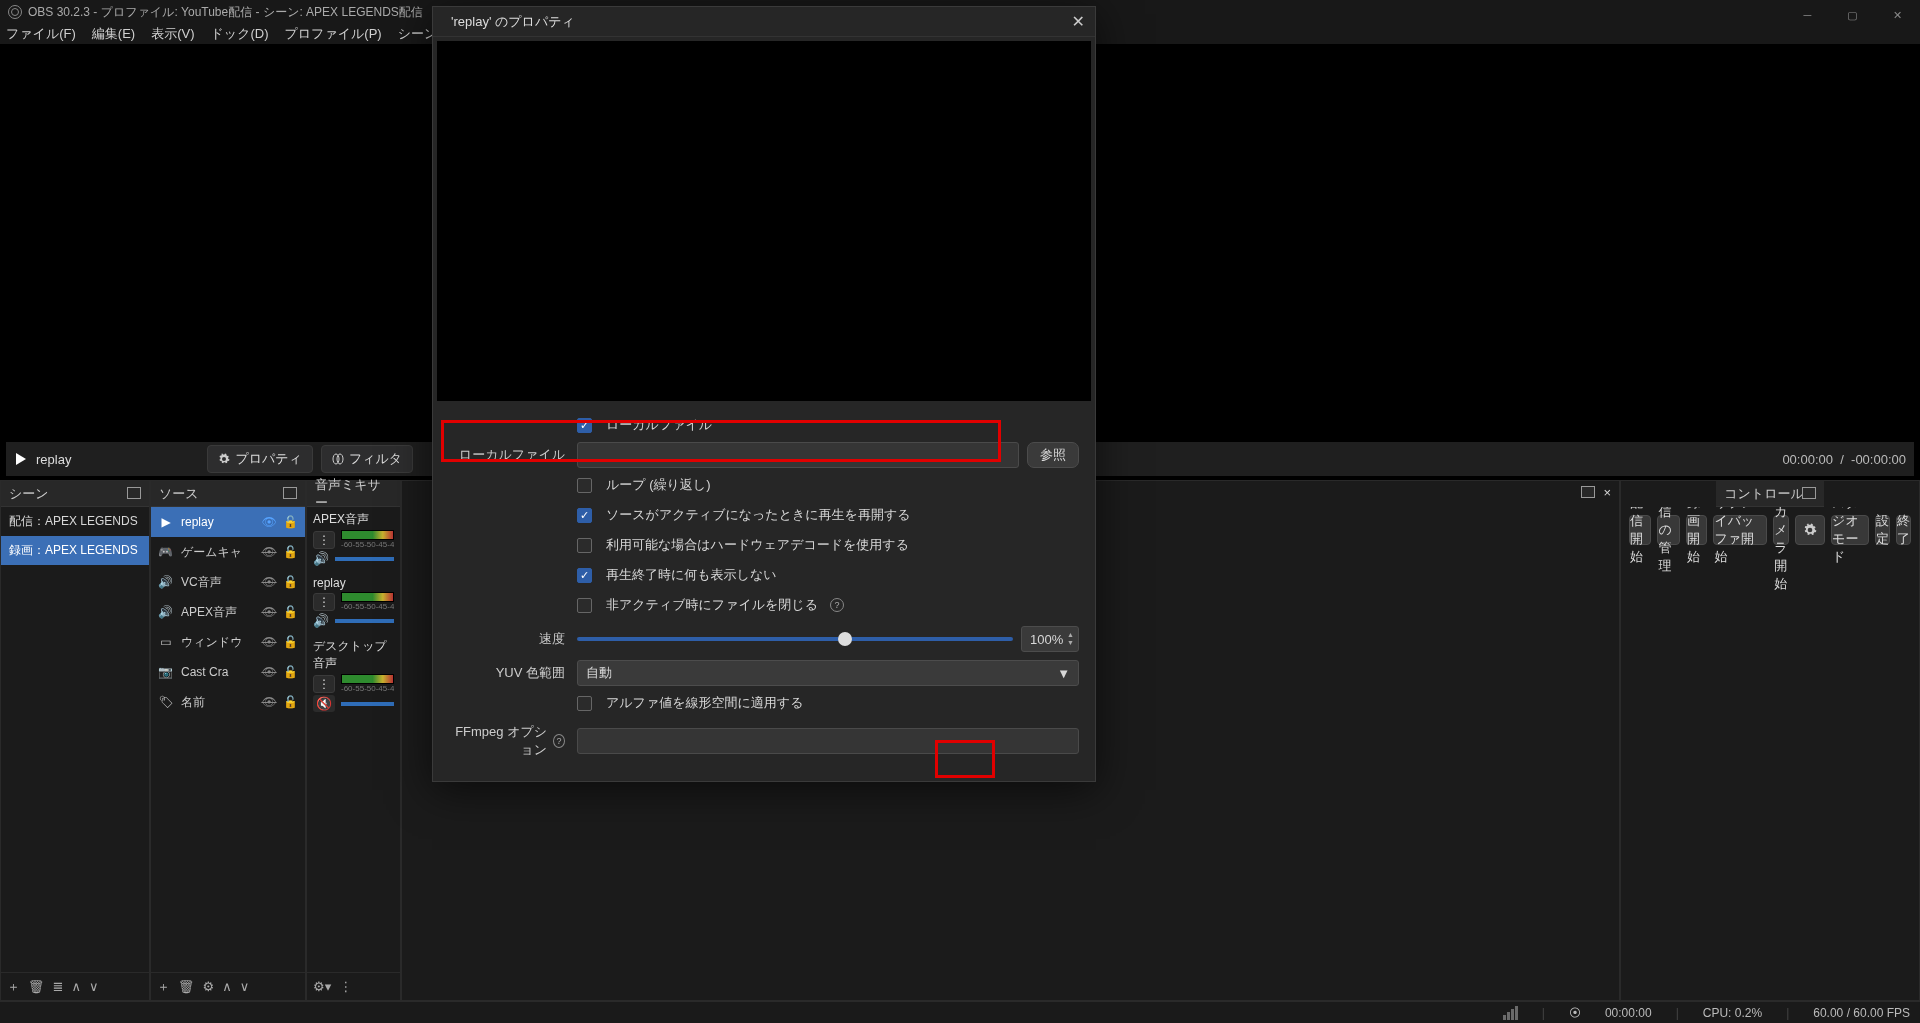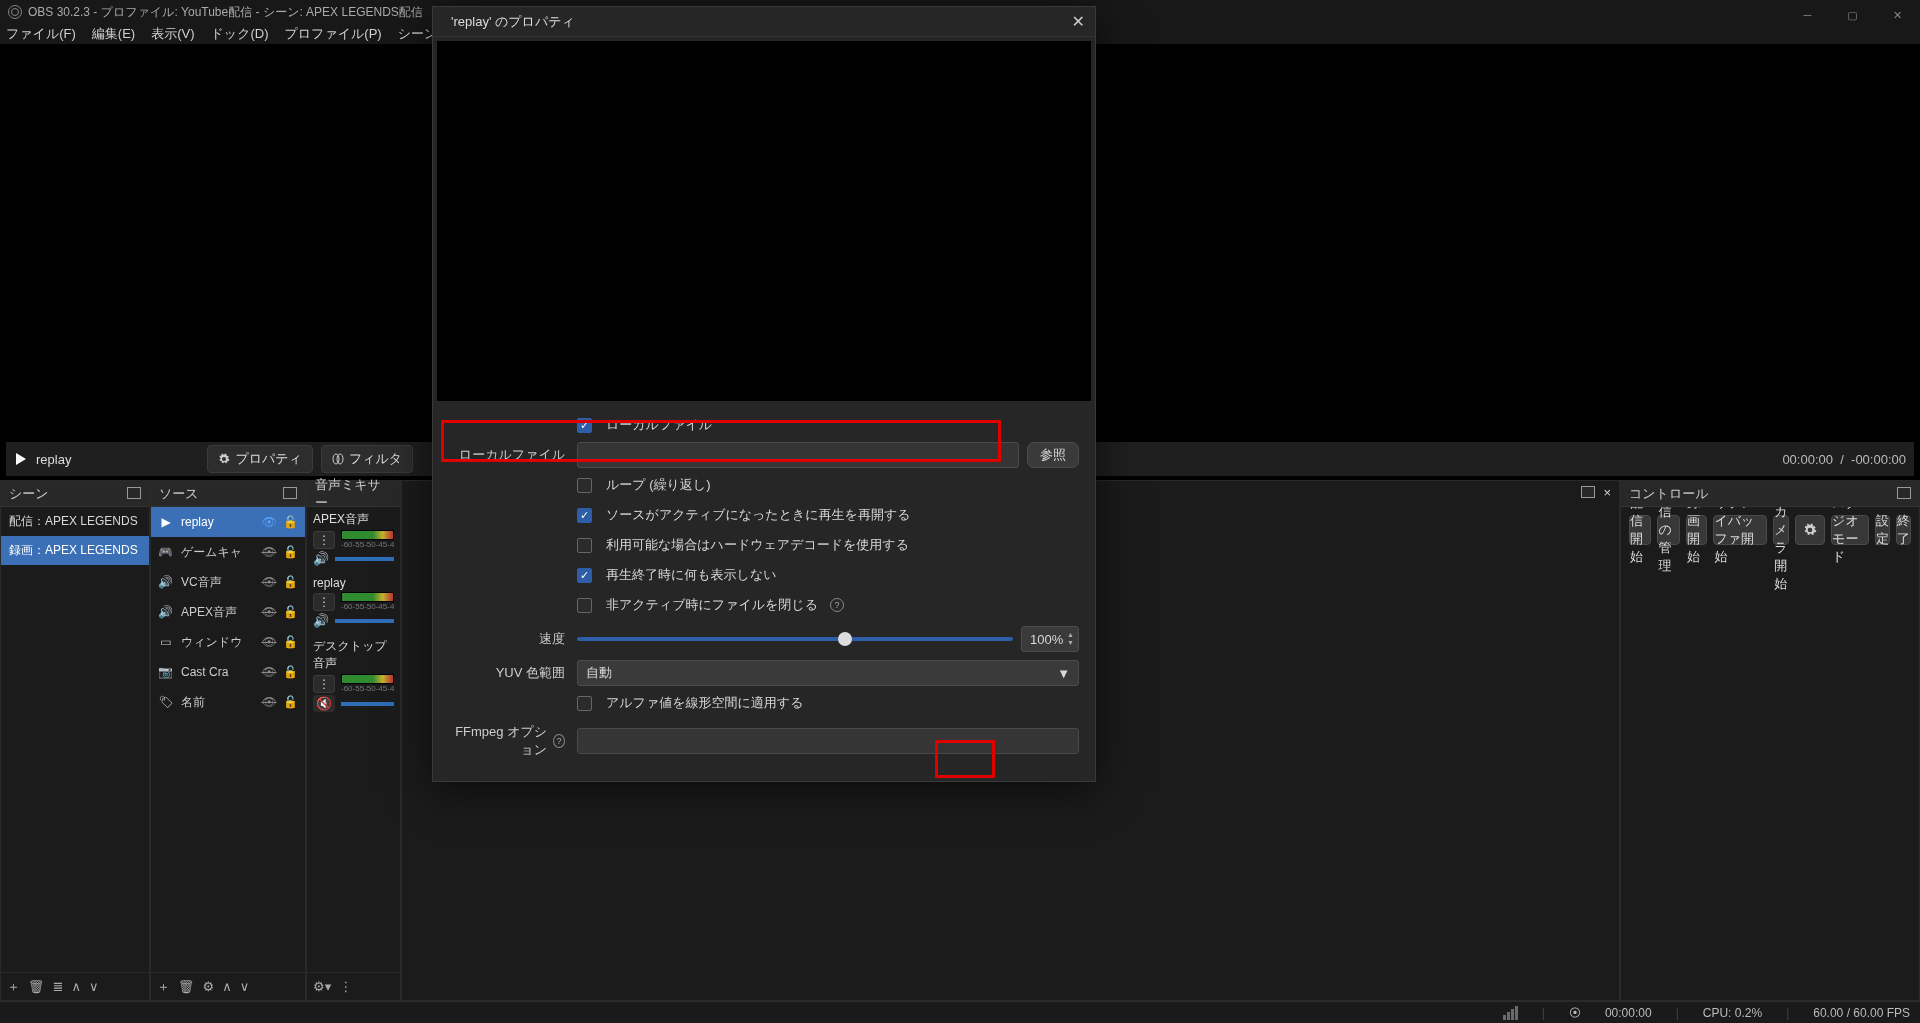--- a/index.html
+++ b/index.html
@@ -55,21 +55,21 @@
 .mixer-track .meter { height: 10px; background: linear-gradient(to right,#2e8b2e 0%,#2e8b2e 60%,#c7b12f 80%,#b33 100%); border: 1px solid #000; position: relative; }
 .mixer-track .ticks { font-size: 8px; color: #777; margin-top: 0; white-space: nowrap; overflow:hidden; }
 .mixer-track .row2 { display: flex; align-items: center; gap: 6px; margin-top: 2px; }
 .mixer-track .menu-btn { background: #2b2b2b; border: 1px solid #3a3a3a; border-radius: 3px; padding: 1px 4px; font-size: 12px; }
 .mixer-track .vol-bar { flex: 1; height: 4px; background: #2f6db8; position: relative; }
 .mixer-track .spkr { color: #ccc; }
 .mixer-track .spkr.muted { color: #c33; background:#2b2b2b; padding:1px 3px; border-radius:3px; }
 
 
 .middle { flex: 1; }
-.side-right { flex: 0 0 300px; display: flex; flex-direction: column; }
+.side-right { flex: 0 0 300px; display: flex; flex-direction: column; align-items: center; }
 
 
 .controls-dock .dock-body { padding: 8px; display: flex; flex-direction: row; gap: 6px; }
 .ctrl-row { display: flex; gap: 6px; }
 .ctrl-btn { flex: 1; background: #383838; border: 1px solid #4a4a4a; border-radius: 4px; height: 30px; display: flex; align-items: center; justify-content: center; font-size: 13px; color: #ddd; }
 .gear-btn { flex: 0 0 30px; }
 
 
 .statusbar { position: absolute; bottom: 0; left: 0; right: 0; height: 22px; background: #1a1a1a; display: flex; align-items: center; justify-content: flex-end; gap: 24px; padding: 0 10px; font-size: 12px; color: #bbb; border-top: 1px solid #2a2a2a; }
 .statusbar .sep { color: #444; }

